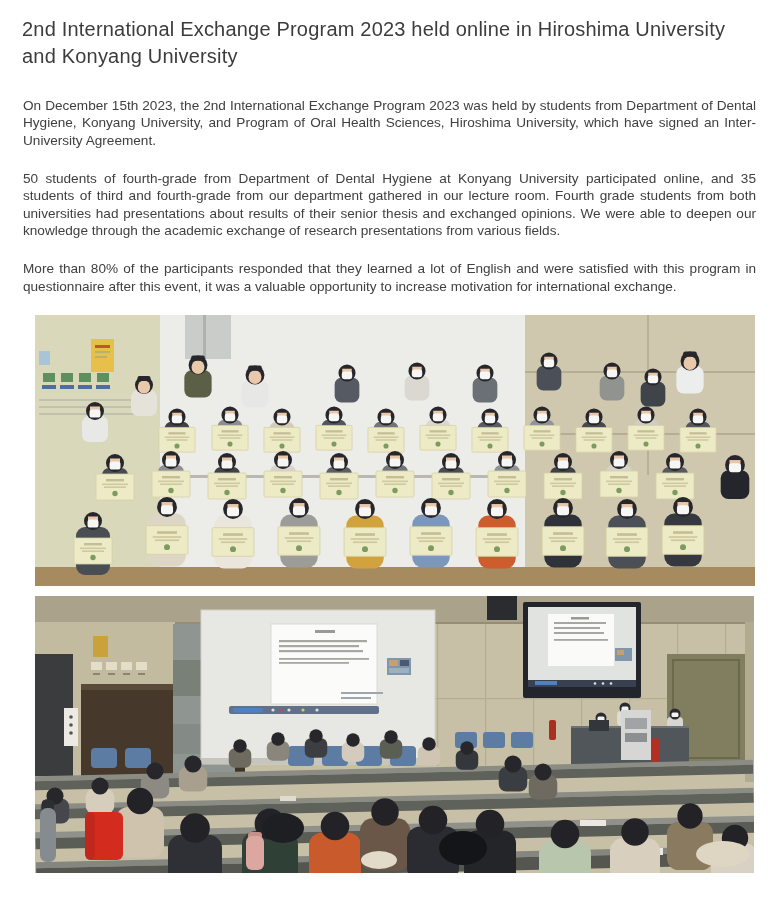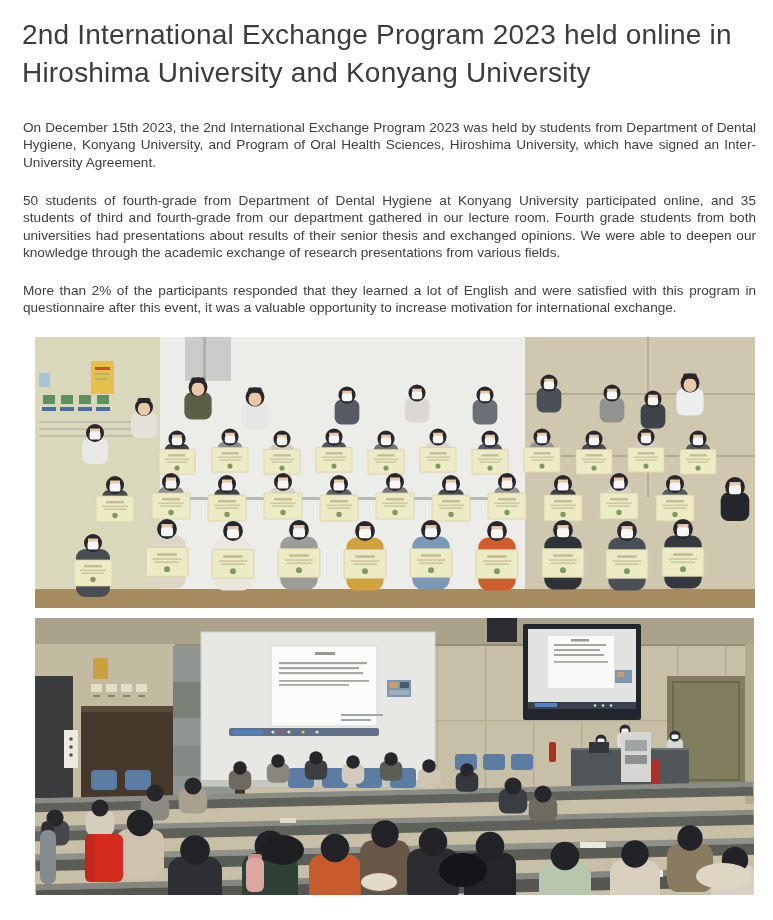--- a/index.html
+++ b/index.html
@@ -2,21 +2,21 @@
 <html><head>
 <meta charset="utf-8">
 <style>
   html,body{margin:0;padding:0;}
   body{
     width:773px;height:920px;overflow:hidden;background:#ffffff;
     font-family:"Liberation Sans",sans-serif;color:#404040;
   }
   .page{padding:16px 18px 0 22px;}
   .article-title{
-    font-size:28px;font-weight:300;color:#3c3c3c;line-height:1.37;
+    font-size:20px;font-weight:300;color:#3c3c3c;line-height:1.37;
     margin:0 0 26px 0;max-width:742px;letter-spacing:0.2px;
   }
   .article-body p{
     font-size:13.6px;line-height:17.6px;text-align:justify;
     margin:0 0 20px 1px;width:733px;color:#404040;
   }
   .photos{margin-left:13px;}
   .photo{display:block;}
   .photo1{width:720px;height:271px;}
   .photo2{width:719px;height:277px;margin-top:10px;}
@@ -24,21 +24,21 @@
 </head>
 <body>
 
 <div class="page">
 
   <h1 class="article-title">2nd International Exchange Program 2023 held online in Hiroshima University and Konyang University</h1>
 
   <div class="article-body">
     <p>On December 15th 2023, the 2nd International Exchange Program 2023 was held by students from Department of Dental Hygiene, Konyang University, and Program of Oral Health Sciences, Hiroshima University, which have signed an Inter-University Agreement.</p>
     <p>50 students of fourth-grade from Department of Dental Hygiene at Konyang University participated online, and 35 students of third and fourth-grade from our department gathered in our lecture room. Fourth grade students from both universities had presentations about results of their senior thesis and exchanged opinions. We were able to deepen our knowledge through the academic exchange of research presentations from various fields.</p>
-    <p>More than 2% of the participants responded that they learned a lot of English and were satisfied with this program in questionnaire after this event, it was a valuable opportunity to increase motivation for international exchange.</p>
+    <p>More than 80% of the participants responded that they learned a lot of English and were satisfied with this program in questionnaire after this event, it was a valuable opportunity to increase motivation for international exchange.</p>
   </div>
 
   <div class="photos">
 
     <svg class="photo photo1" viewBox="0 0 720 271" preserveAspectRatio="none">
       <defs>
         <g id="hm">
             <circle r="9" fill="#26262b"></circle>
             <rect x="-5" y="-4.5" width="10" height="4.5" fill="#e9c8a9"></rect>
             <rect x="-5.5" y="-1.5" width="11" height="8" rx="2.6" fill="#f6f6f4"></rect>

